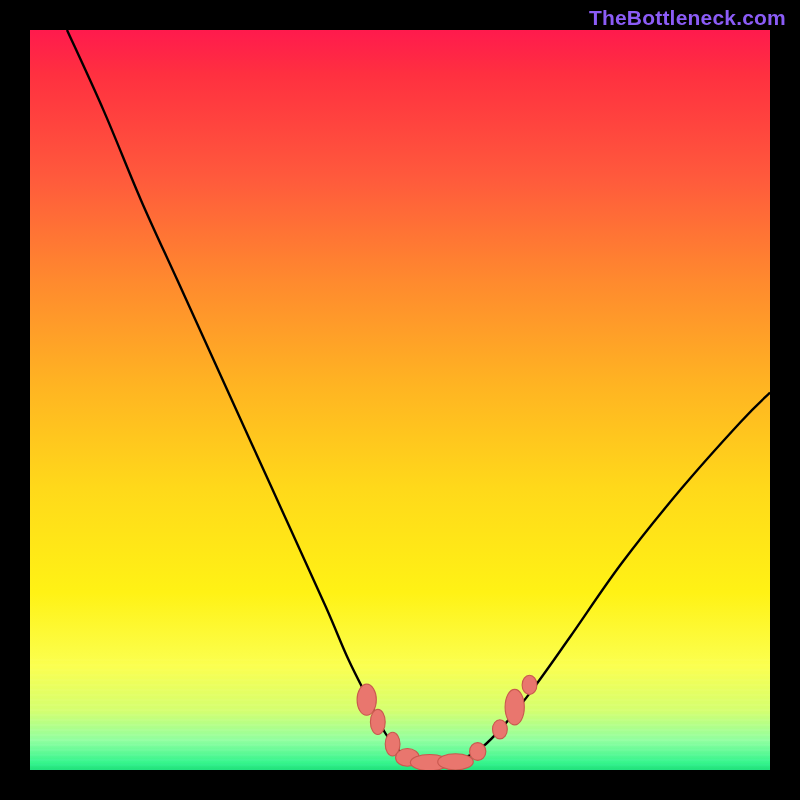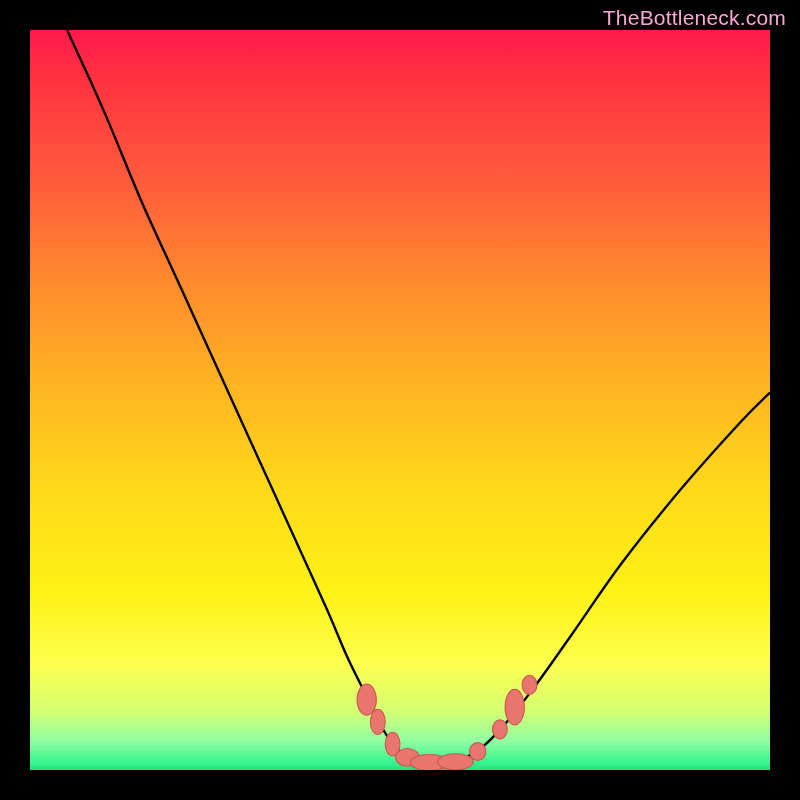--- a/index.html
+++ b/index.html
@@ -63,23 +63,24 @@
     opacity: 0.5;
   }
   svg.curve {
     position: absolute;
     inset: 0;
   }
   .watermark {
     position: absolute;
     top: 6px;
     right: 14px;
-    color: #f9a8d4;
+    color: #8b5cf6;
     font-size: 21px;
     letter-spacing: 0.2px;
+    font-weight: bold;
   }
 </style>
 </head>
 <body>
 
 <div class="frame">
   <div class="plot">
     <div class="gradient-bg"></div>
     <div class="stripes"></div>
     <svg class="curve" viewBox="0 0 100 100" preserveAspectRatio="none">

